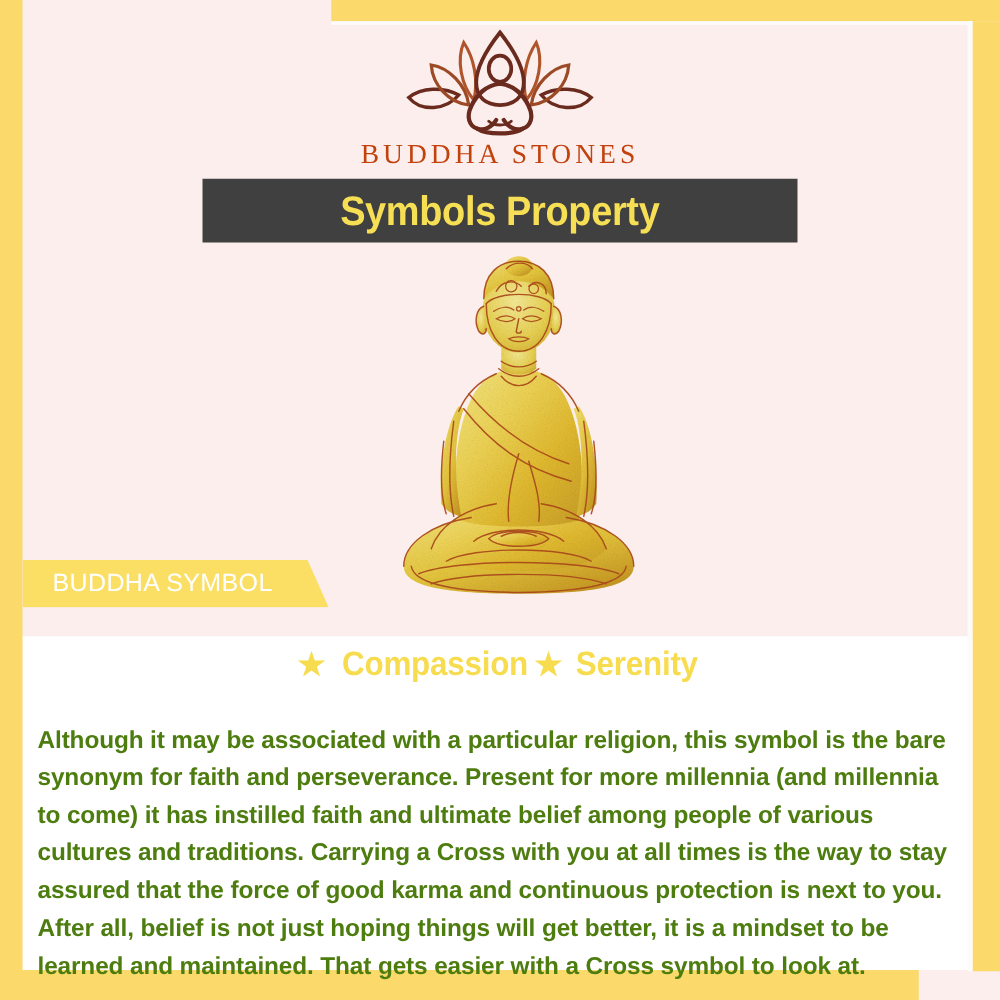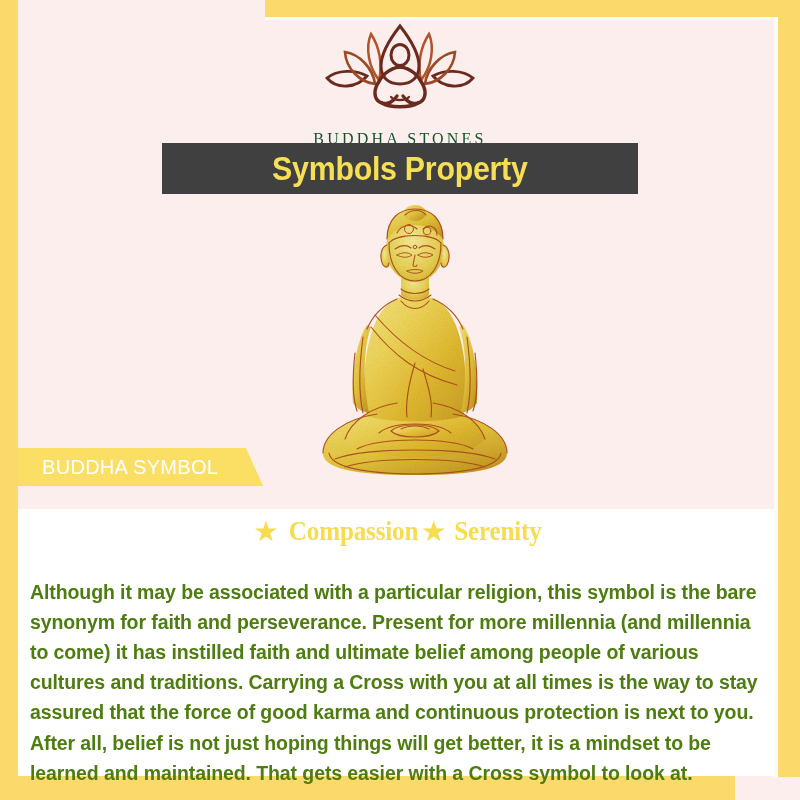--- a/index.html
+++ b/index.html
@@ -97,25 +97,25 @@
     text-align: center;
   }
   .logo-mark {
     display: block;
     margin: 0 auto;
     width: 170px;
     height: 88px;
   }
   .logo-text {
     display: block;
-    margin-top: 20px;
+    margin-top: 0;
     font-family: "Liberation Serif", serif;
-    font-size: 16px;
+    font-size: 22px;
     letter-spacing: 3.2px;
-    color: #14532d;
+    color: #c2410c;
     font-weight: 400;
   }
 
   
   .title-band {
     position: absolute;
     top: 143px;
     left: 162px;
     width: 476px;
     height: 51px;
@@ -168,21 +168,21 @@
     letter-spacing: 0.3px;
   }
 
   
   .subtitle {
     position: absolute;
     top: 516px;
     left: 0;
     width: 800px;
     text-align: center;
-    font-family: Liberation Serif, serif;
+    font-family: Liberation Sans, sans-serif;
     font-size: 27px;
     font-weight: 700;
     color: #f7dc4f;
     letter-spacing: -0.2px;
   }
   .subtitle .star {
     font-size: 25px;
     line-height: 1;
   }
   .subtitle .kw {

